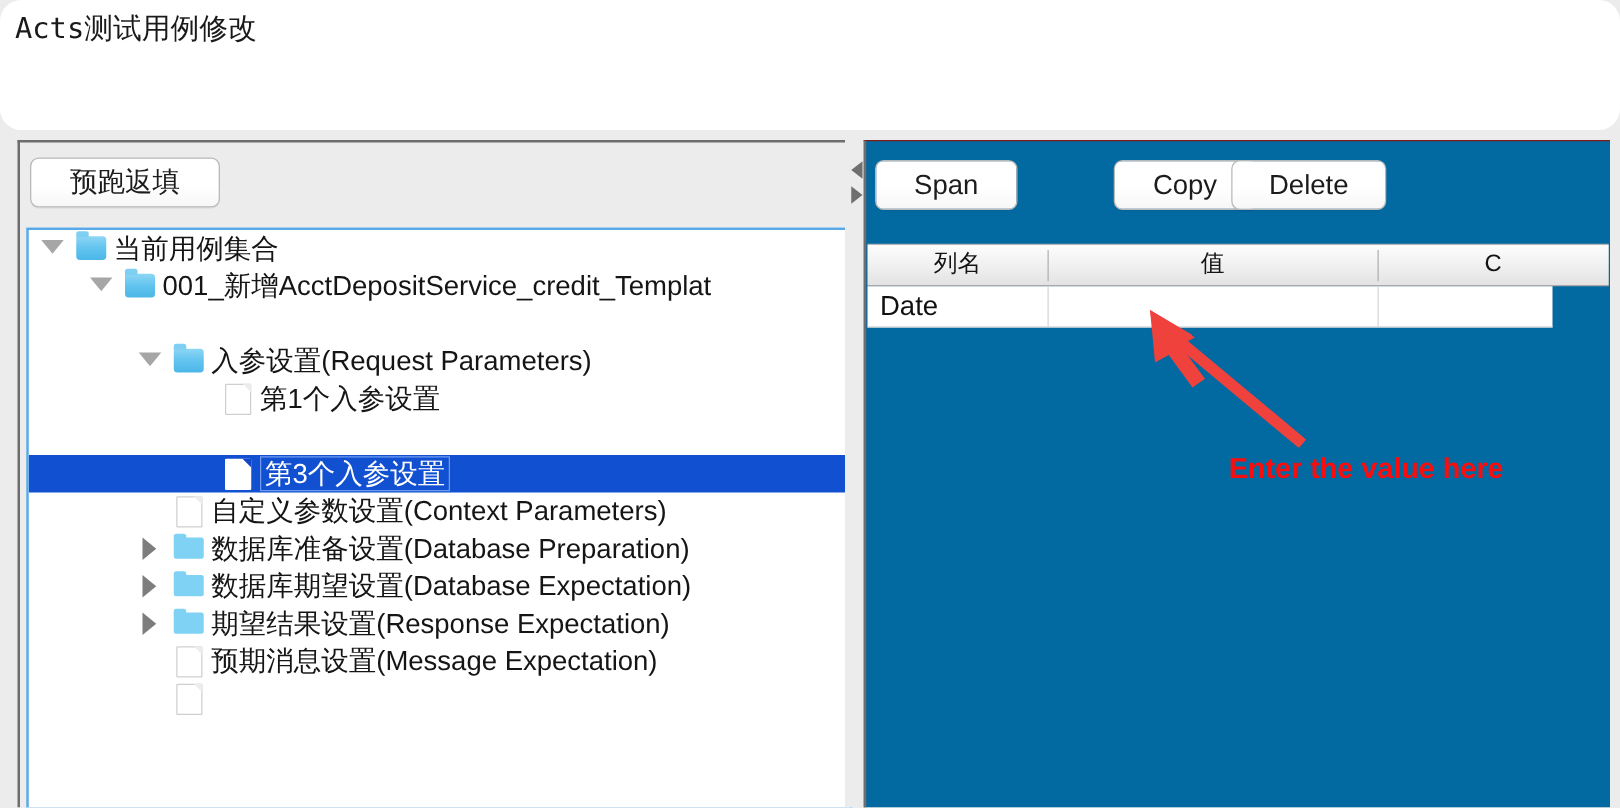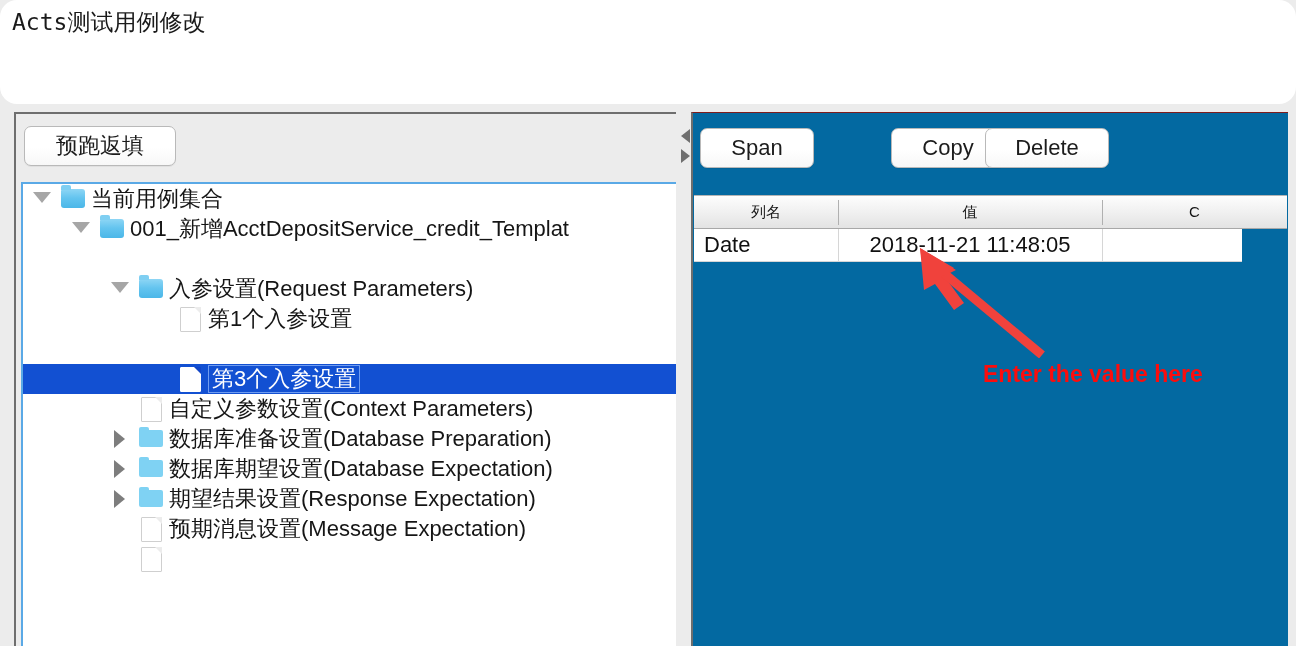--- a/index.html
+++ b/index.html
@@ -240,21 +240,21 @@
     background: linear-gradient(to bottom, #fdfdfd 0%, #f0f0f0 52%, #e3e3e3 100%);
     border-top: 1px solid #b5b5b5;
     border-bottom: 1px solid #a8a8a8;
     box-sizing: border-box;
   }
   .th {
     position: absolute;
     top: 0;
     height: 32px;
     line-height: 32px;
-    font-size: 15px;
+    font-size: 19px;
     color: #141414;
     text-align: center;
     box-sizing: border-box;
   }
   .th-sep {
     position: absolute;
     top: 4px;
     width: 1px; height: 25px;
     background: #b0b0b0;
   }
@@ -391,21 +391,20 @@
         <div class="thead" id="table-head">
             <div class="th" style="left: 0px; width: 144px;">列名</div>
             <div class="th" style="left: 144px; width: 264px;">值</div>
             <div class="th-sep" style="left: 144px;"></div>
             <div class="th" style="left: 408px; width: 185px;">C</div>
             <div class="th-sep" style="left: 408px;"></div>
           </div>
         <div id="table-body">
             <div class="tbody-row">
               <div class="td" style="left: 10px; width: 144px;">Date</div>
-              <div class="td" style="left: 144px; width: 264px; text-align: center;">2018-11-21 11:48:05</div>
               <div class="td-sep" style="left: 144px;"></div>
               <div class="td" style="left: 408px; width: 140px;"></div>
               <div class="td-sep" style="left: 408px;"></div>
             </div>
           </div>
       </div>
 
     </div>
 
   </div>

